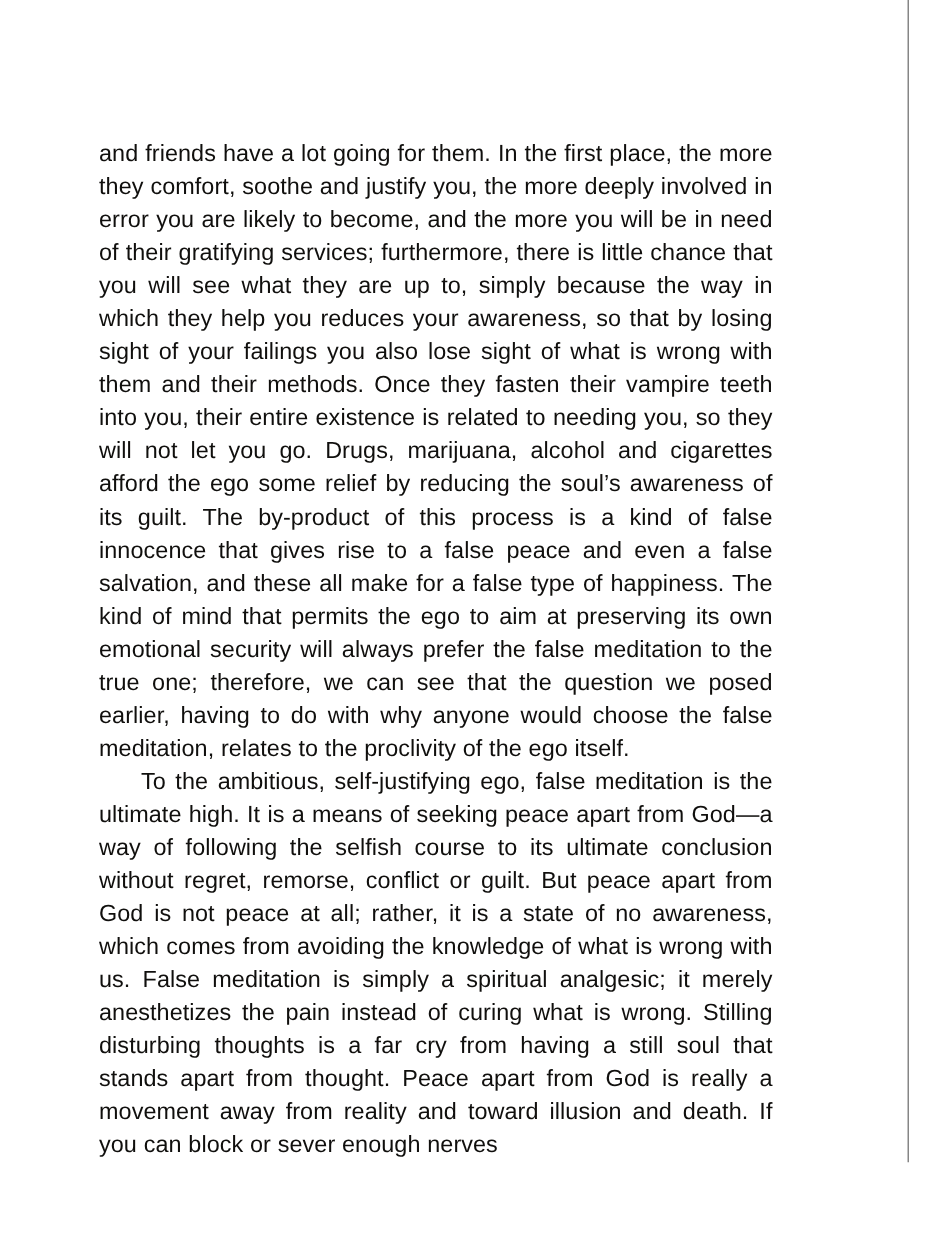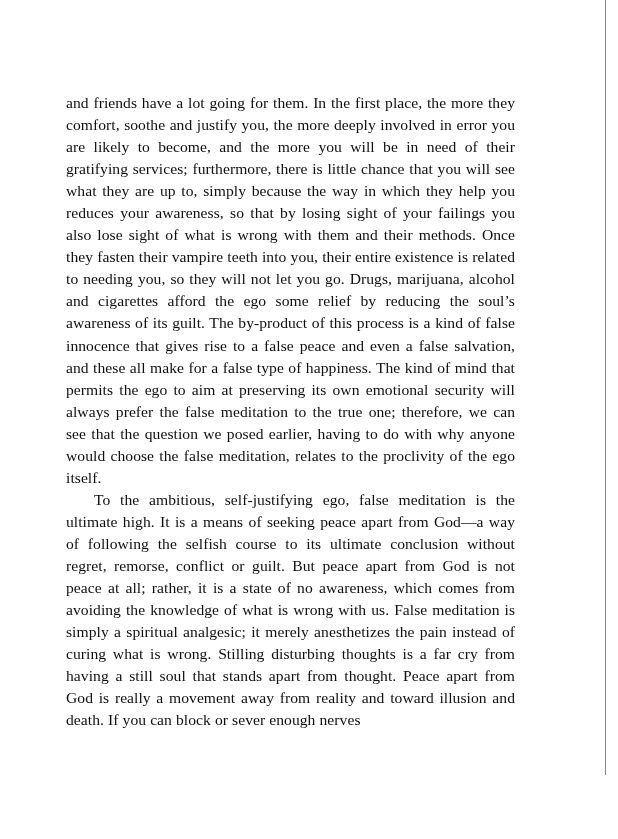--- a/index.html
+++ b/index.html
@@ -7,21 +7,21 @@
     padding: 0;
     background: #ffffff;
   }
 
   .page {
     position: relative;
     width: 618px;
     height: 775px;
     background: #ffffff;
     overflow: hidden;
-    font-family: Liberation Serif, serif;
+    font-family: Liberation Sans, sans-serif;
     color: #100f0d;
   }
 
   
   .scan-edge-line {
     position: absolute;
     top: 0;
     left: 605px;
     width: 1px;
     height: 839px;

